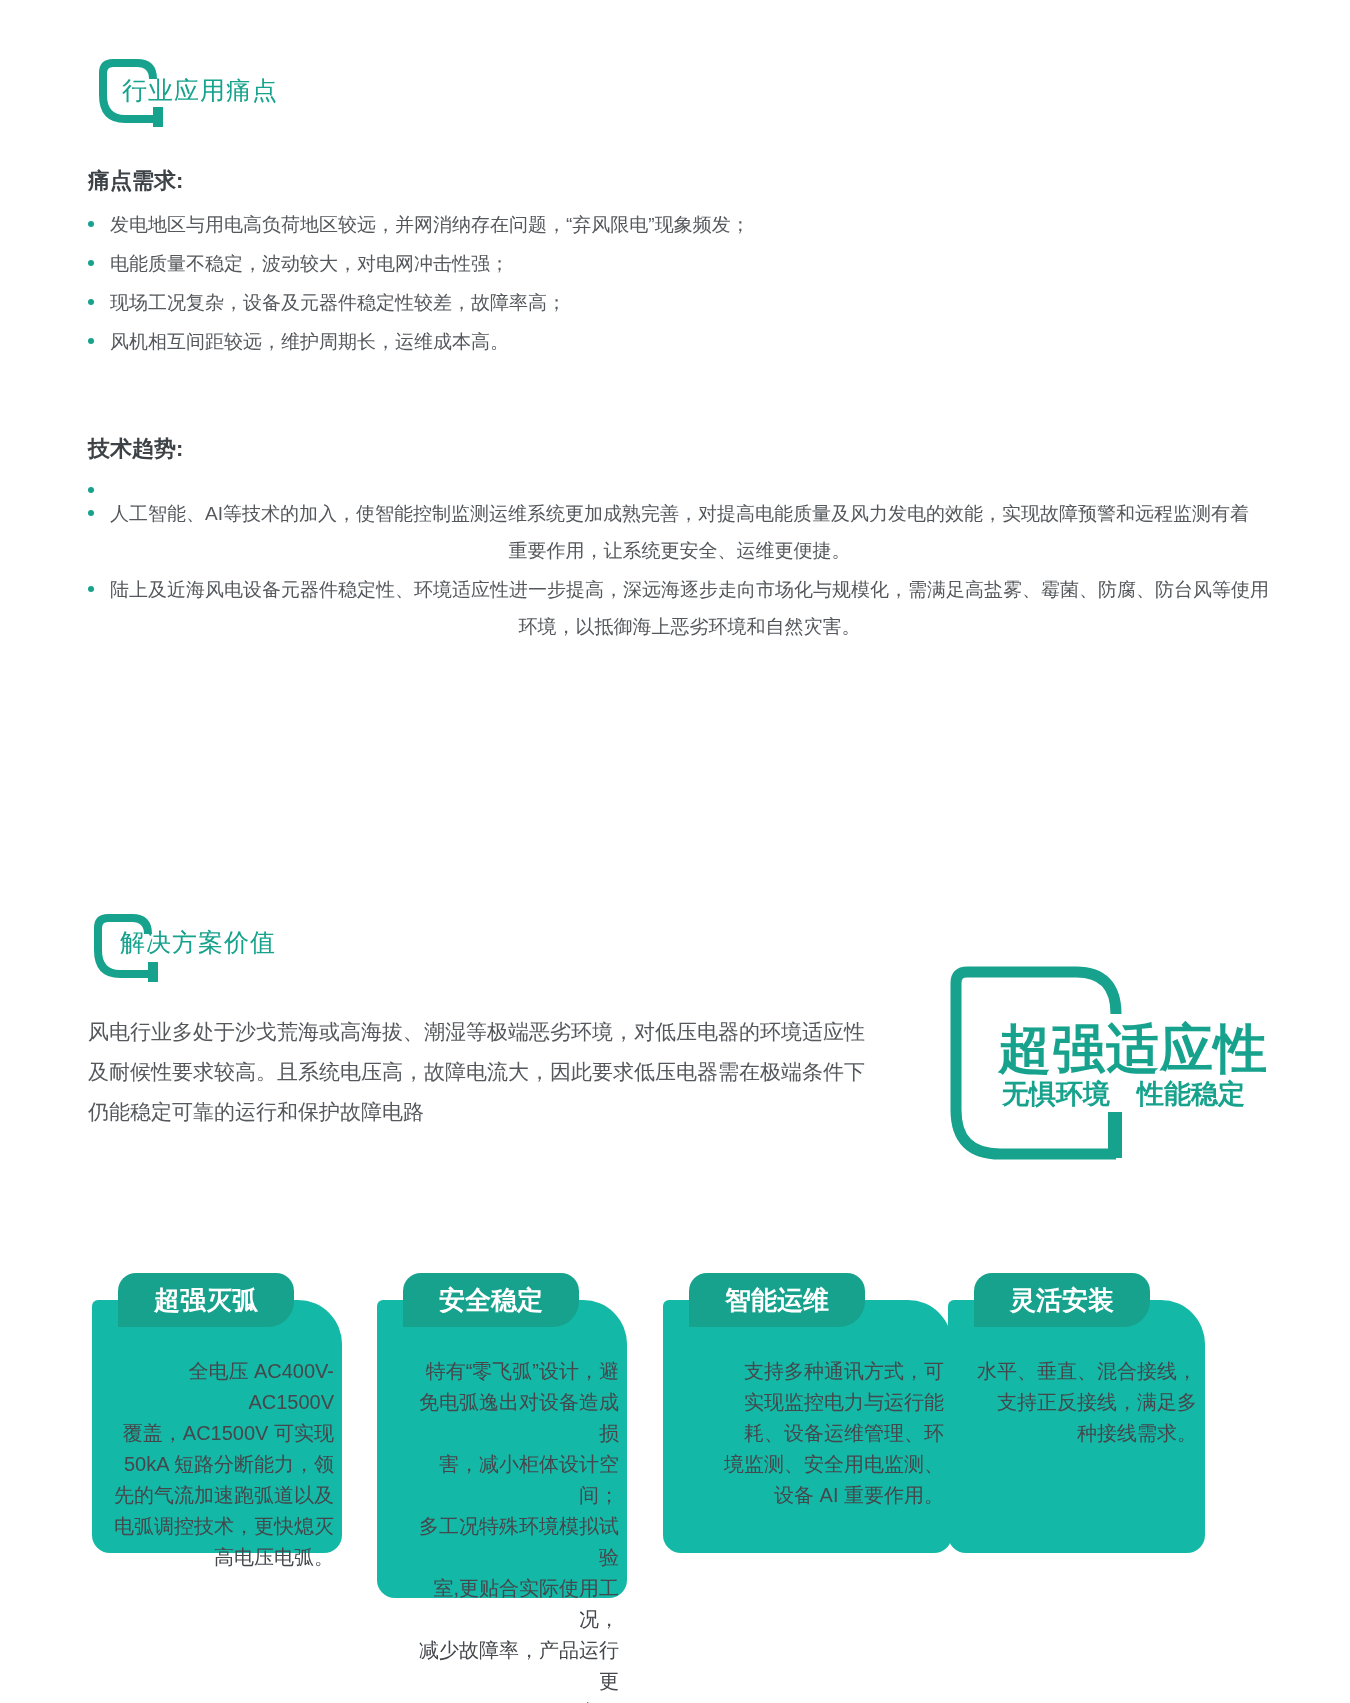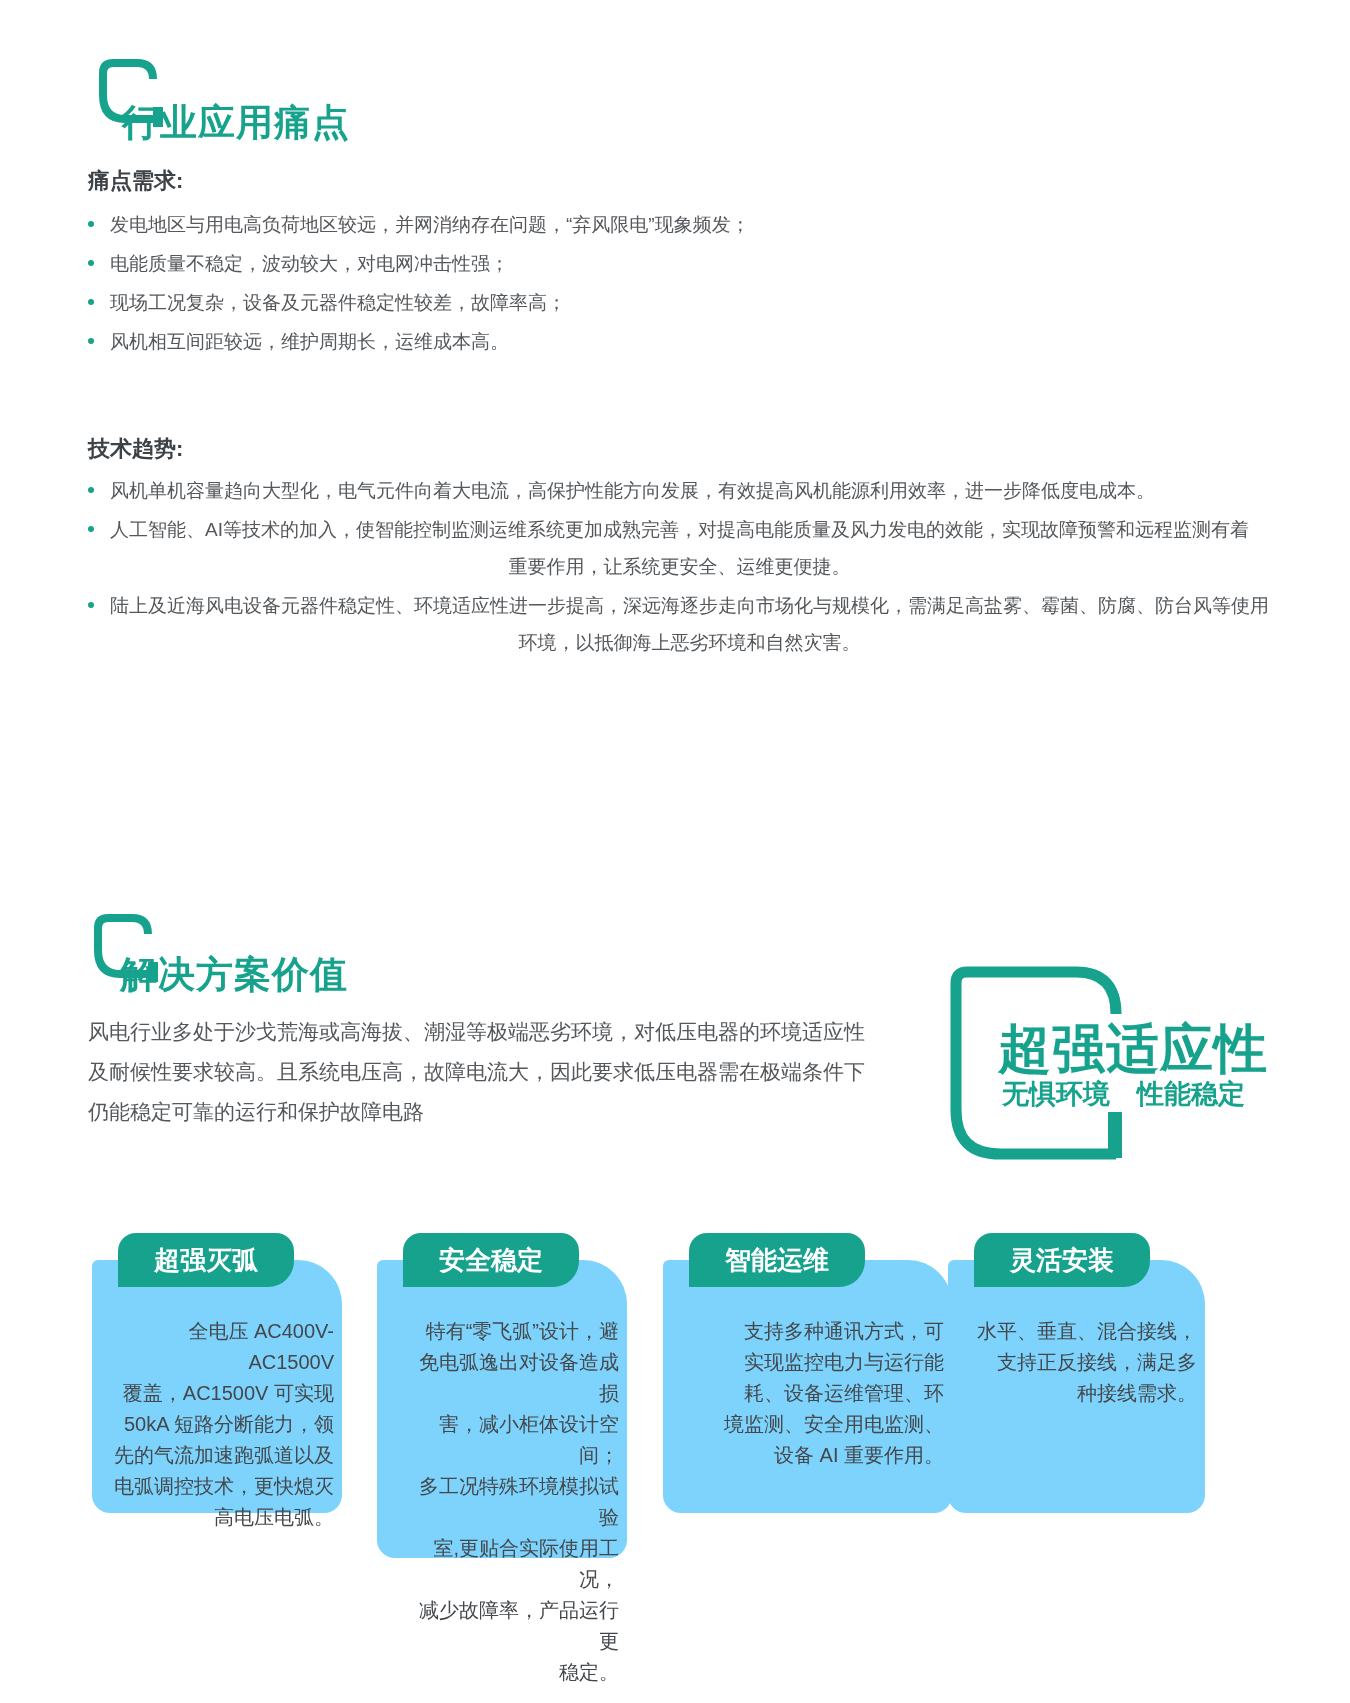--- a/index.html
+++ b/index.html
@@ -1,22 +1,22 @@
 <!DOCTYPE html>
 <html><head>
 <meta charset="utf-8">
 <style>
   * { margin:0; padding:0; box-sizing:border-box; }
   html,body { width:1350px; height:1703px; background:#ffffff;
     font-family:"Liberation Sans","DejaVu Sans",sans-serif; }
 
   
   .sec-icon { position:absolute; width:74px; height:74px; }
-  .sec-title { position:absolute; font-size:37px; font-weight:700; color:#16a28c;
-    letter-spacing:1px; white-space:nowrap;margin-top:24px; }
+  .sec-title { position:absolute; font-size:25px; font-weight:400; color:#16a28c;
+    letter-spacing:1px; white-space:nowrap; }
 
   
   .sub-heading { position:absolute; font-size:22px; font-weight:700; color:#3d4247;
     white-space:nowrap; }
   .bullet-list { position:absolute; left:88px; }
   .bullet-item { display:flex; align-items:flex-start; margin-bottom:2px; }
   .bullet-dot { width:6px; height:6px; border-radius:50%; background:#16a28c;
     margin:15px 16px 0 0; flex:0 0 6px; }
   .bullet-text { font-size:19px; line-height:37px; color:#54585c;
     white-space:pre-line;text-align:center; }
@@ -26,21 +26,21 @@
     line-height:40px; color:#54585c; white-space:pre-line; }
 
   
   .feature-frame { position:absolute; left:950px; top:966px; width:180px; height:198px; }
   .feature-title { position:absolute; left:998px; top:1014px; font-size:53px;
     font-weight:700; color:#16a28c; letter-spacing:1px; white-space:nowrap; }
   .feature-subtitle { position:absolute; left:1002px; top:1076px; font-size:27px;
     font-weight:700; color:#16a28c; white-space:nowrap; }
 
   
-  .card { position:absolute; top:1260px; background:#7dd3fc;
+  .card { position:absolute; top:1300px; background:#14b8a6;
     border-radius:6px 44px 18px 18px; }
   .card-label { position:absolute; left:26px; top:-27px; height:54px;
     line-height:54px; padding:0 36px; background:#16a28c; color:#ffffff;
     font-size:26px; font-weight:700; border-radius:18px 18px 26px 0;
     white-space:nowrap; }
   .card-text { padding:56px 8px 0 22px; font-size:20px; line-height:31px;
     color:#44484c; white-space:pre-line;text-align:right; }
 </style>
 </head>
 <body>
@@ -70,21 +70,20 @@
     <span class="bullet-dot"></span>
     <span class="bullet-text">风机相互间距较远，维护周期长，运维成本高。</span>
   </div>
 </div>
 
 <div class="sub-heading" style="left:88px; top:434px;">技术趋势:</div>
 
 <div class="bullet-list" style="top:472px;">
   <div class="bullet-item">
     <span class="bullet-dot"></span>
-    <span class="bullet-text">风机单机容量趋向大型化，电气元件向着大电流，高保护性能方向发展，有效提高风机能源利用效率，进一步降低度电成本。</span>
   </div>
   <div class="bullet-item">
     <span class="bullet-dot"></span>
     <span class="bullet-text">人工智能、AI等技术的加入，使智能控制监测运维系统更加成熟完善，对提高电能质量及风力发电的效能，实现故障预警和远程监测有着
 重要作用，让系统更安全、运维更便捷。</span>
   </div>
   <div class="bullet-item">
     <span class="bullet-dot"></span>
     <span class="bullet-text">陆上及近海风电设备元器件稳定性、环境适应性进一步提高，深远海逐步走向市场化与规模化，需满足高盐雾、霉菌、防腐、防台风等使用
 环境，以抵御海上恶劣环境和自然灾害。</span>

